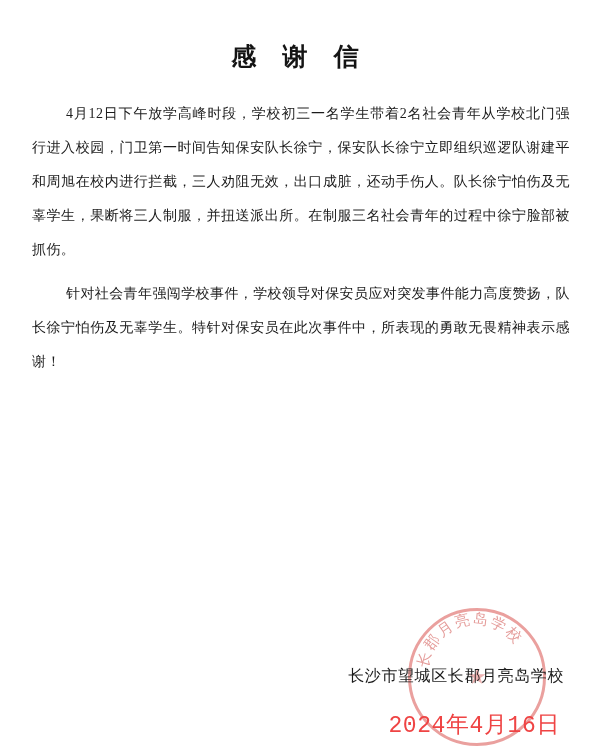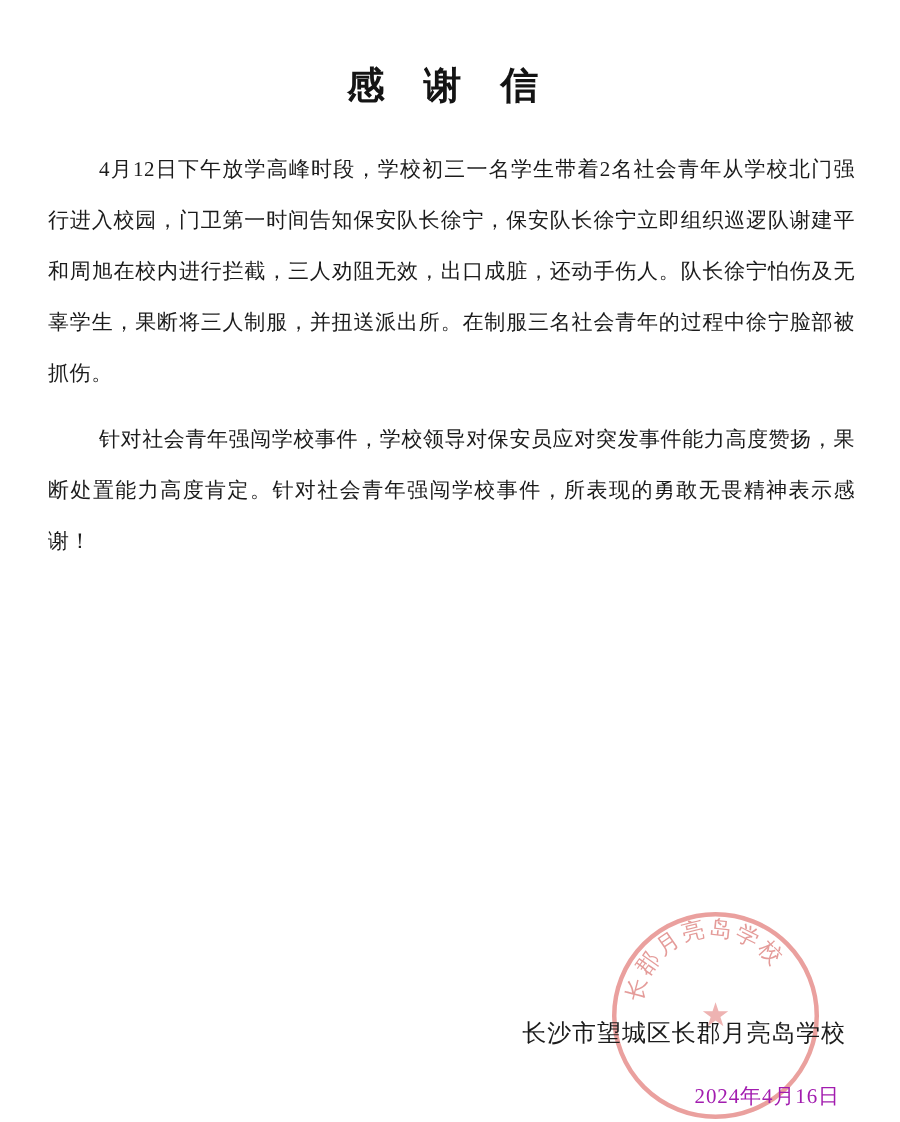--- a/index.html
+++ b/index.html
@@ -53,24 +53,25 @@
     bottom: 48px;
     text-align: right;
   }
   .sig-org {
     font-size: 16px;
     letter-spacing: 0.6px;
     margin-bottom: 22px;
     color: #1b1b1b;
   }
   .sig-date {
-    font-size: 14px;
+    font-size: 23px;
     letter-spacing: 0.6px;
-    color: #a21caf;
+    color: #ef4444;
     margin-right: 4px;
+    font-family: Liberation Mono, monospace;
   }
   .seal {
     position: absolute;
     left: 408px;
     top: 568px;
     width: 132px;
     height: 132px;
     border: 3px solid #d9534f;
     border-radius: 50%;
     opacity: 0.55;
@@ -102,21 +103,21 @@
 </head>
 <body>
 
 <div class="page">
 
   <div class="doc-title">感 谢 信</div>
 
 
   <p class="para">4月12日下午放学高峰时段，学校初三一名学生带着2名社会青年从学校北门强行进入校园，门卫第一时间告知保安队长徐宁，保安队长徐宁立即组织巡逻队谢建平和周旭在校内进行拦截，三人劝阻无效，出口成脏，还动手伤人。队长徐宁怕伤及无辜学生，果断将三人制服，并扭送派出所。在制服三名社会青年的过程中徐宁脸部被抓伤。</p>
 
-  <p class="para">针对社会青年强闯学校事件，学校领导对保安员应对突发事件能力高度赞扬，果断处置能力高度肯定。针对社会青年强闯学校事件，所表现的勇敢无畏精神表示感谢！</p>
+  <p class="para">针对社会青年强闯学校事件，学校领导对保安员应对突发事件能力高度赞扬，队长徐宁怕伤及无辜学生。特针对保安员在此次事件中，所表现的勇敢无畏精神表示感谢！</p>
 
   <div class="seal">
     <svg class="seal-arc" viewBox="0 0 132 132">
       <defs>
         <path id="arcpath" d="M 20,78 A 48,48 0 1 1 112,70"></path>
       </defs>
       <text>
         <textPath href="#arcpath" startOffset="12%">长郡月亮岛学校</textPath>
       </text>
     </svg>

